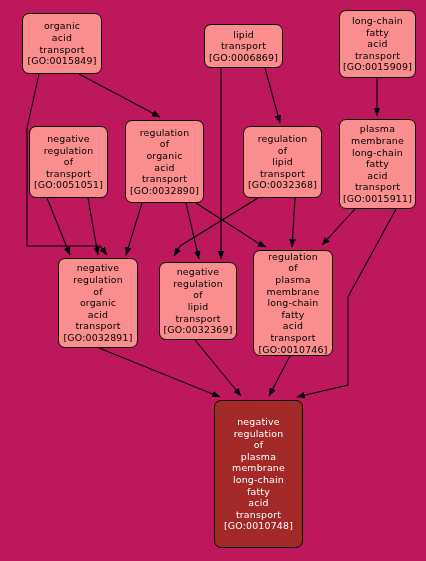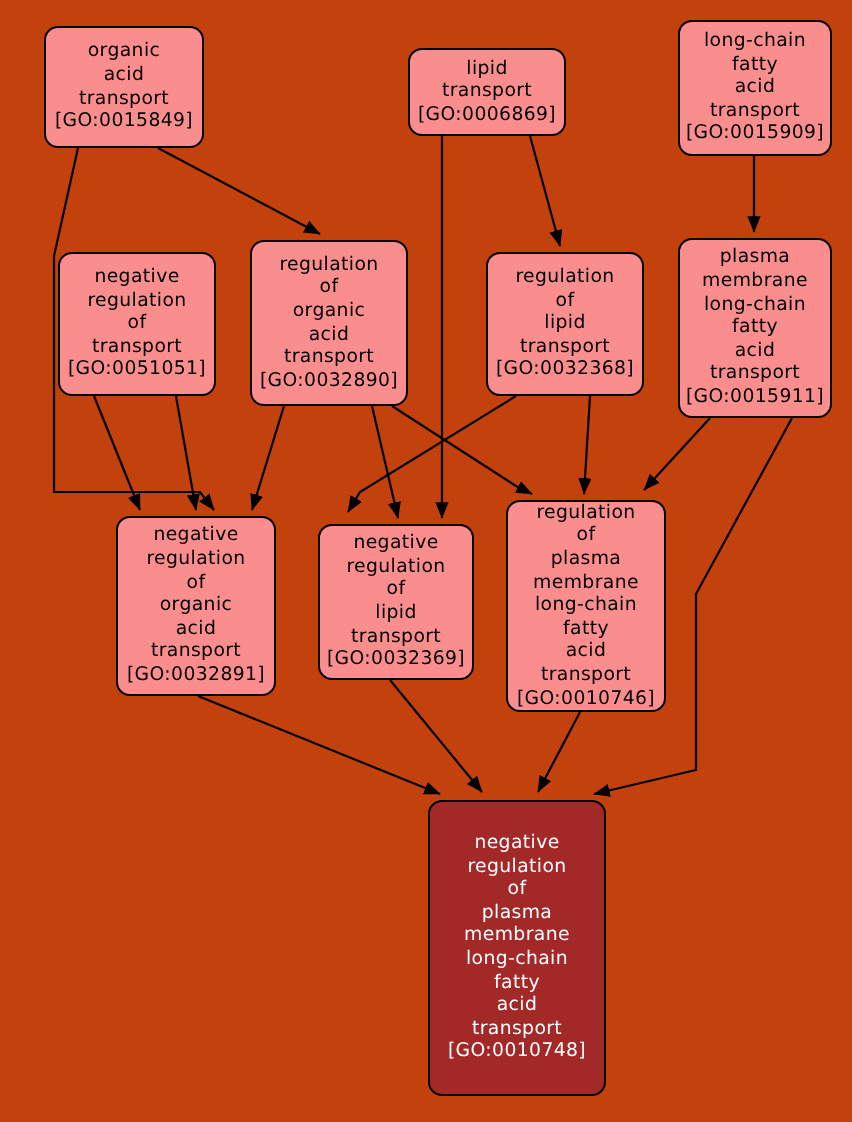--- a/index.html
+++ b/index.html
@@ -5,21 +5,21 @@
 <style>
   html, body {
     margin: 0;
     padding: 0;
     background: #ffffff;
   }
   #canvas {
     position: relative;
     width: 426px;
     height: 561px;
-    background: #c2410c;
+    background: #be185d;
     overflow: hidden;
     font-family: "DejaVu Sans", sans-serif;
   }
   #edges {
     position: absolute;
     left: 0;
     top: 0;
     width: 426px;
     height: 561px;
   }

